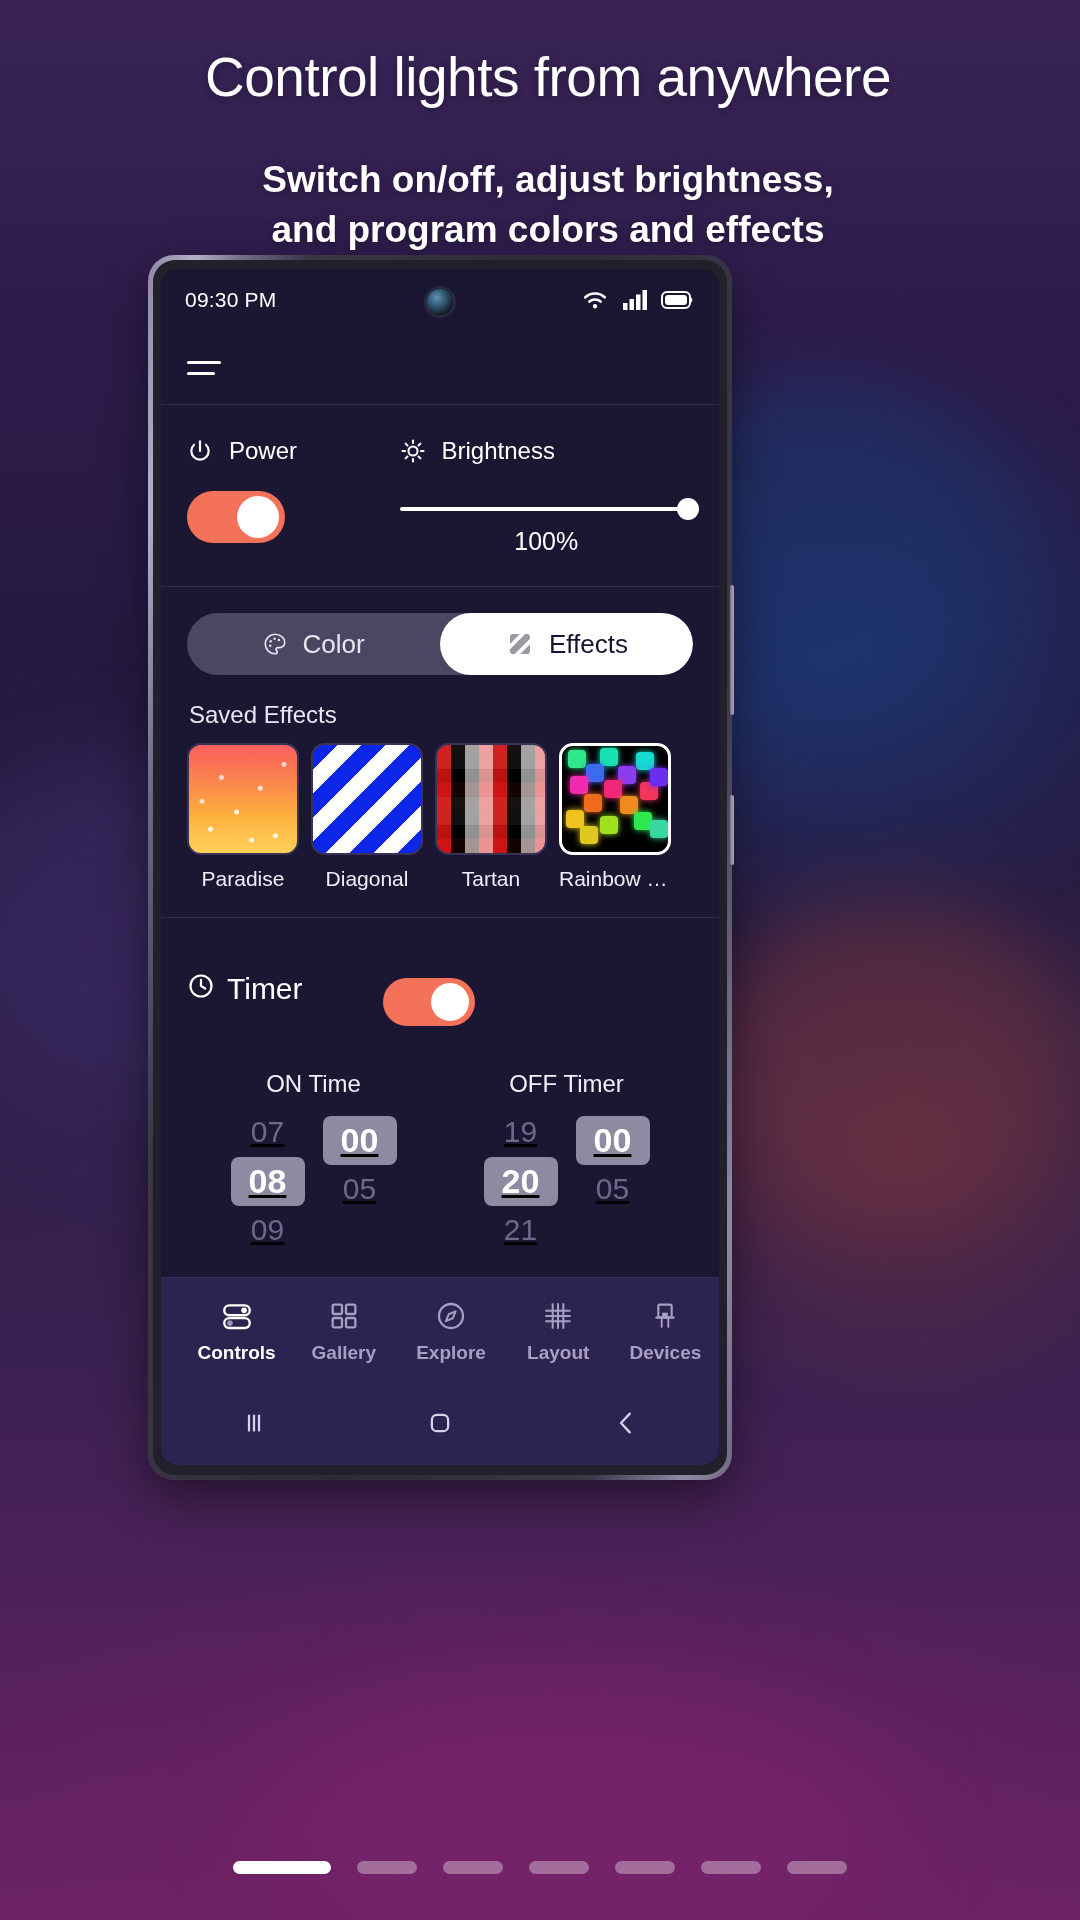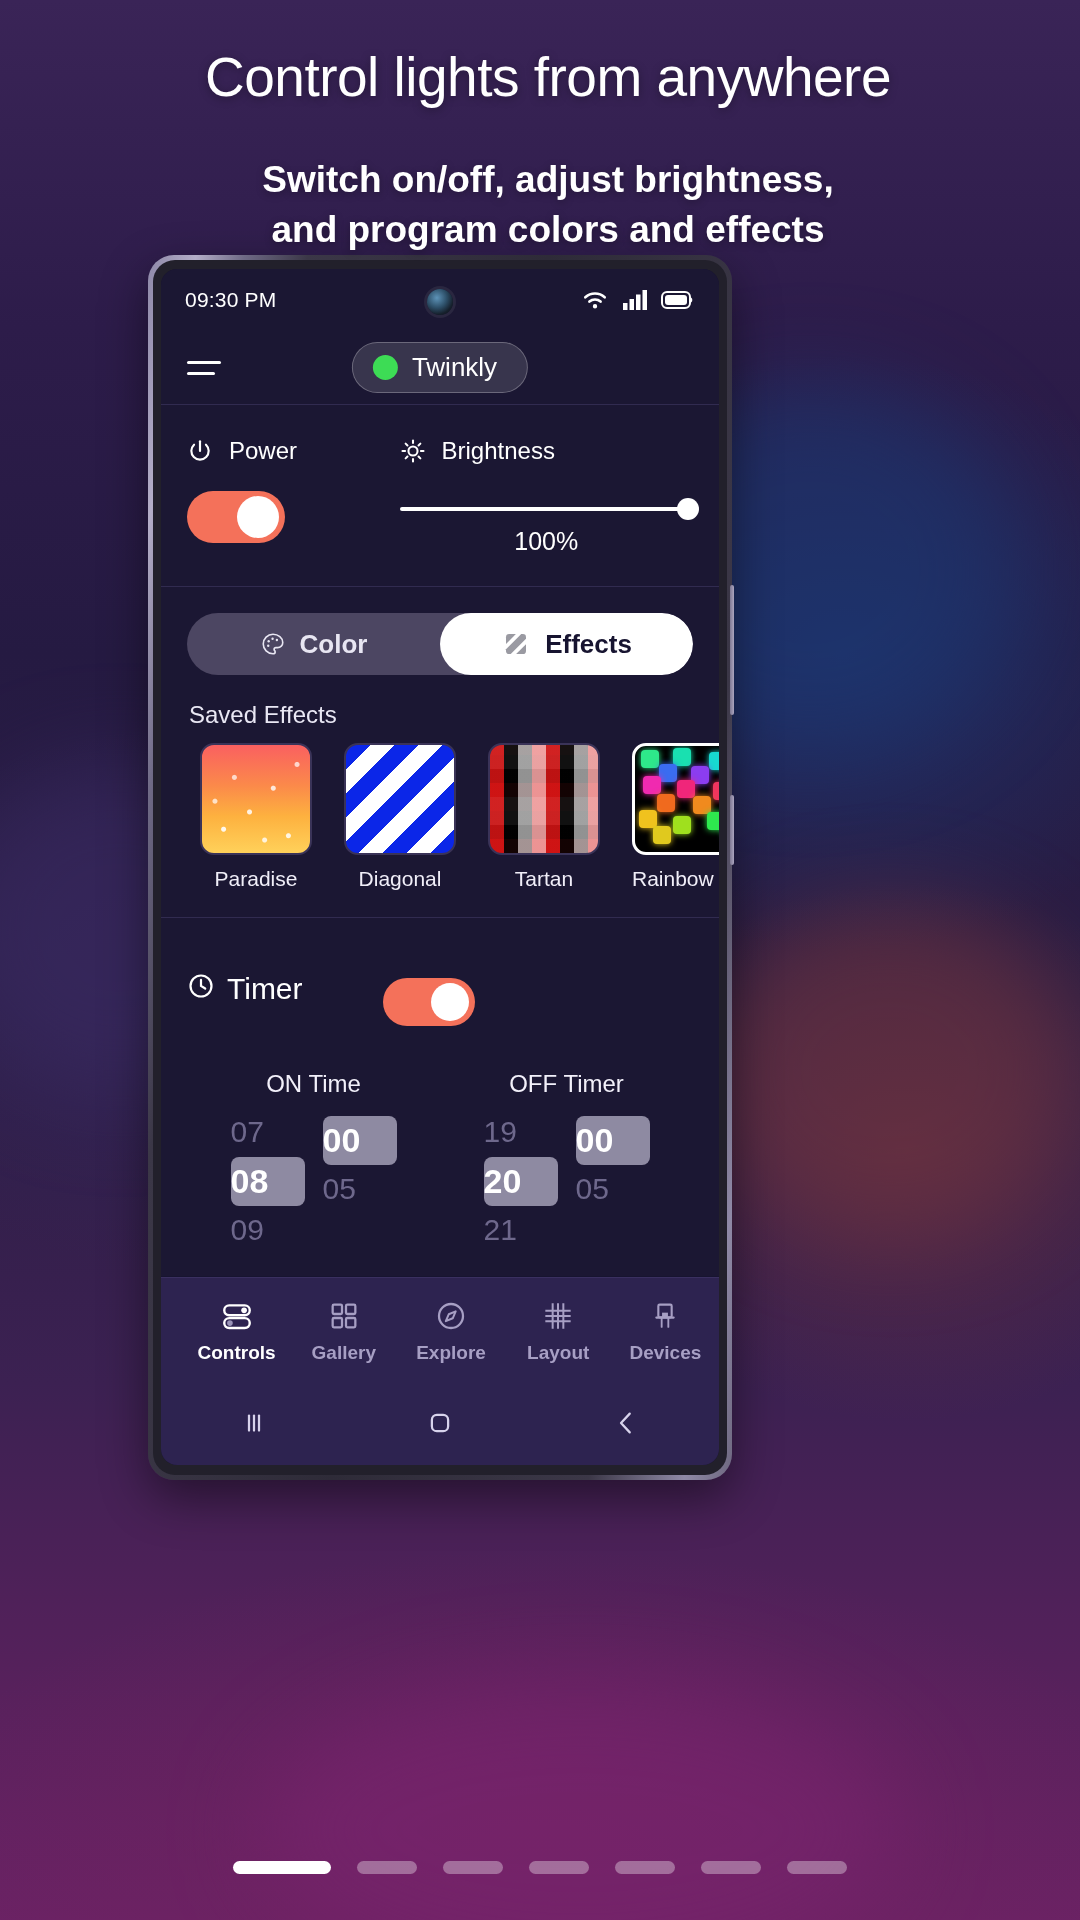--- a/index.html
+++ b/index.html
@@ -173,28 +173,28 @@
   .effects-panel { padding: 26px 26px 26px 26px; }
   .segmented {
     display: flex;
     background: #4c4662;
     border-radius: 34px;
     height: 62px;
     overflow: hidden;
   }
   .seg {
     flex: 1; display: flex; align-items: center; justify-content: center; gap: 14px;
-    font-size: 26px; color: #e8e6f2; cursor: pointer; font-weight: bold;
+    font-size: 26px; color: #e8e6f2; cursor: pointer;
   }
   .seg.active { background: #ffffff; color: #171430; border-radius: 34px; }
   .seg svg { display: block; }
 
   .saved-title { margin: 26px 0 14px 2px; color: #e9e7f4; font-size: 24px; }
 
-  .eff-row { display: flex; gap: 32px; margin-left: 13px; }
+  .eff-row { display: flex; gap: 12px; }
   .eff { width: 112px; }
   .eff-thumb {
     width: 112px; height: 112px;
     border-radius: 14px;
     overflow: hidden;
     border: 2px solid #3a3358;
     position: relative;
     cursor: pointer;
   }
   .eff.selected .eff-thumb { border: 3px solid #ffffff; }
@@ -234,21 +234,21 @@
   .timer-panel { padding: 34px 26px 26px 26px; }
   .timer-head { display: flex; align-items: center; }
   .timer-label { display: flex; align-items: center; gap: 12px; color: #fff; font-size: 30px; }
   .timer-toggle { margin-left: 80px; width: 92px; height: 48px; }
   .timer-toggle .knob { width: 38px; height: 38px; top: 5px; right: 6px; }
 
   .times { display: flex; margin-top: 44px; }
   .time-block { flex: 1; text-align: center; }
   .time-head { color: #f2f0fa; font-size: 24px; margin-bottom: 14px; }
   .pickers { display: flex; justify-content: center; gap: 18px; }
-  .picker { width: 74px; text-align: left; cursor: pointer; }
+  .picker { width: 74px; text-align: center; cursor: pointer; text-decoration: underline; }
   .pk-dim { color: #6e688c; font-size: 30px; line-height: 1.35; }
   .pk-sel {
     background: #8e8aa2; color: #fff;
     font-size: 34px; font-weight: 700;
     border-radius: 8px; padding: 5px 0; margin: 4px 0;
   }
 
   
   .bottomnav {
     margin-top: auto;
@@ -334,24 +334,20 @@
               </svg>
           </span>
         </div>
       </div>
 
       <div class="appbar">
         <div class="hamburger">
             <i></i>
             <i></i>
           </div>
-        <div class="device-pill">
-          <span class="dot-online"></span>
-          <span class="device-name">Twinkly</span>
-        </div>
       </div>
 
       <div class="panel">
         <div class="power-row">
           <div class="power-col">
             <div class="ctl-label">
               <span>
                 <svg width="26" height="26" viewBox="0 0 24 24">
                     <path d="M12 3v9" stroke="#fff" stroke-width="2" stroke-linecap="round"></path>
                     <path d="M6.5 6.2a8 8 0 1011 0" stroke="#fff" stroke-width="2" fill="none" stroke-linecap="round"></path>

